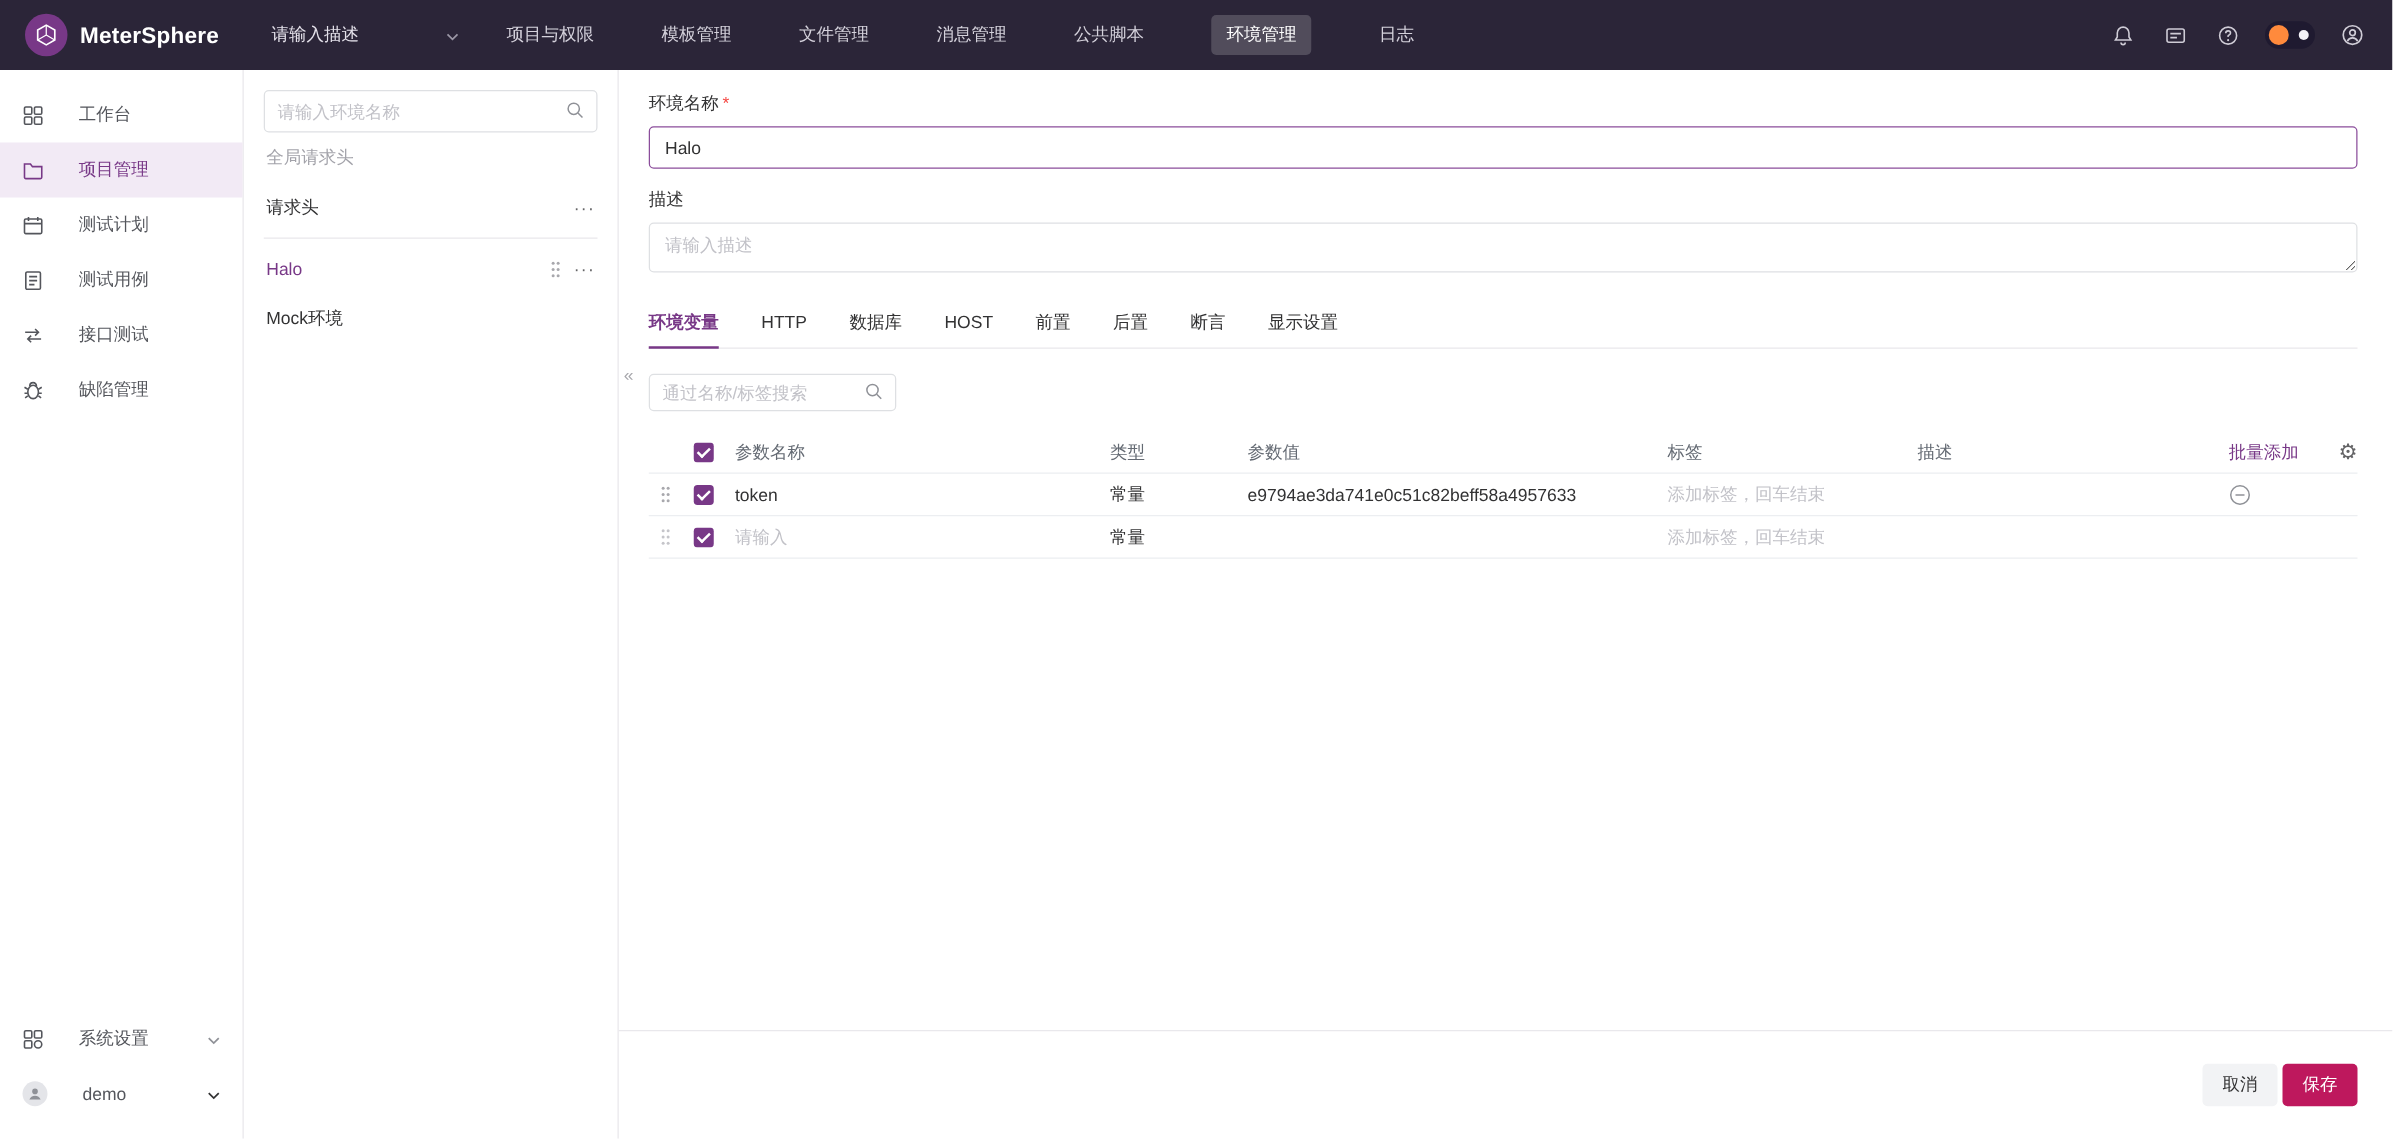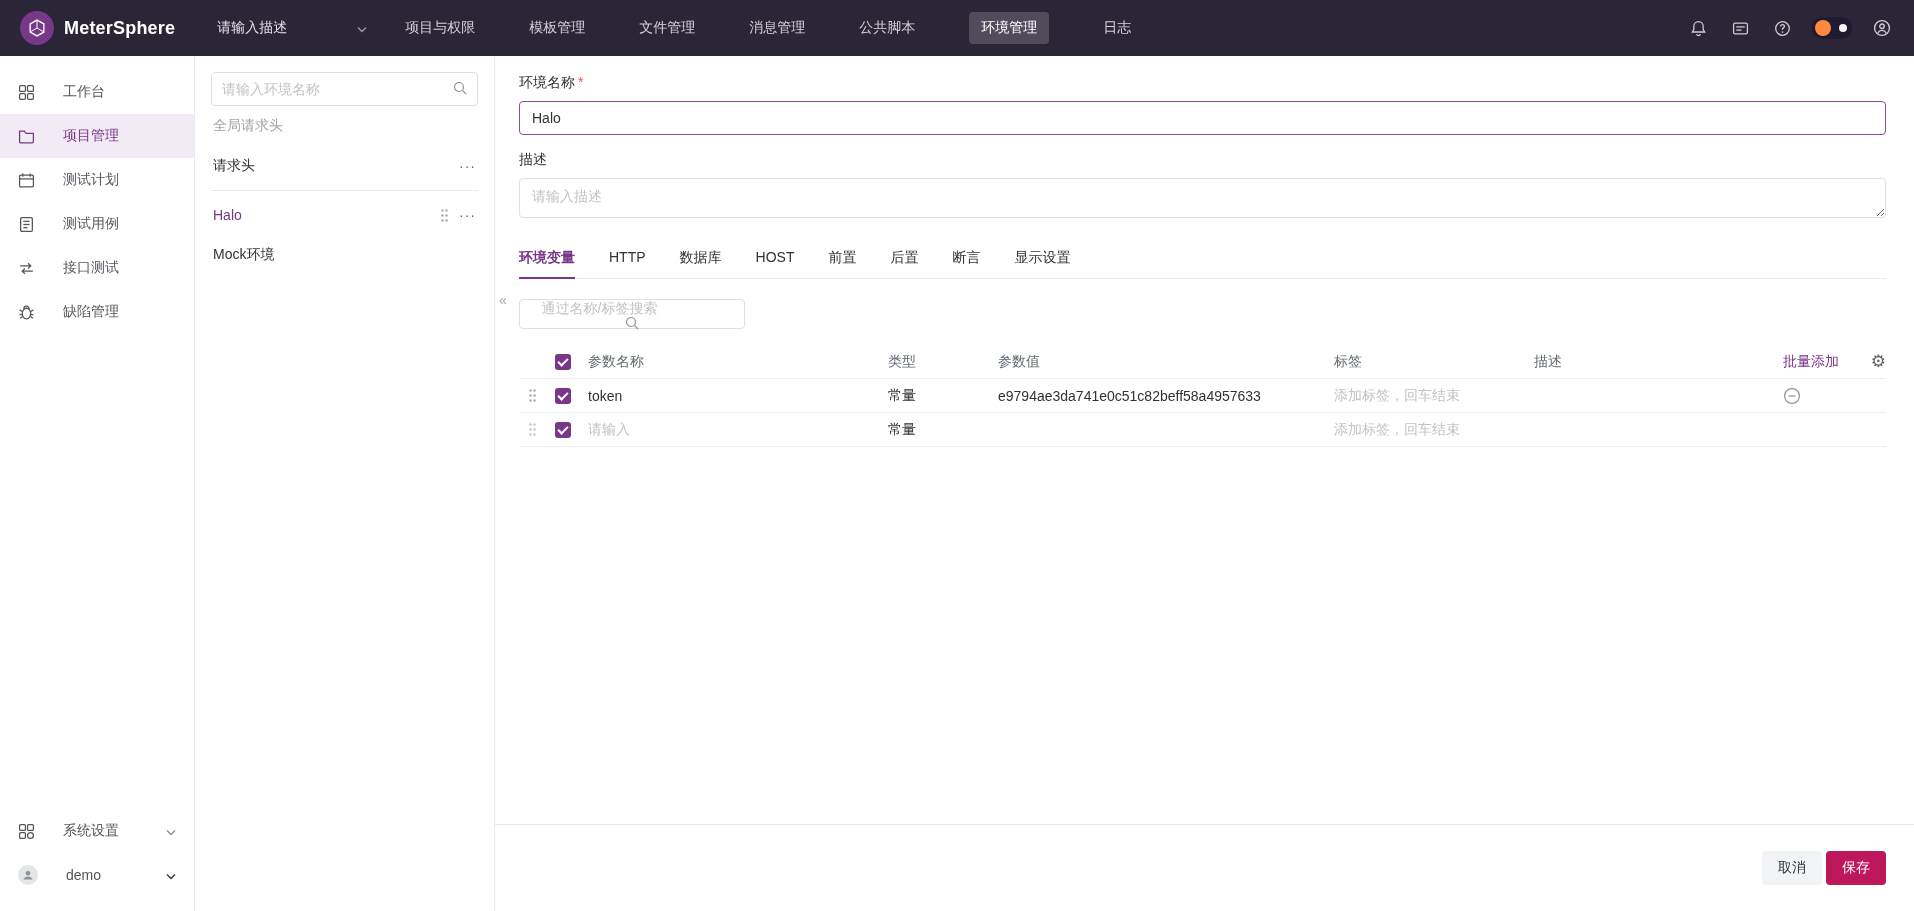--- a/index.html
+++ b/index.html
@@ -58,21 +58,21 @@
   .required-mark { color:#f54a45; margin-left:3px; }
   .name-input { width:100%; height:34px; border:1.5px solid #8b4d9b; border-radius:4px; padding:0 12px; font-size:14px; color:#323233; outline:none; font-family:inherit; }
   .desc-textarea { width:100%; height:40px; border:1px solid #dee0e3; border-radius:4px; padding:9px 12px; font-size:14px; color:#323233; outline:none; resize:vertical; font-family:inherit; }
   .desc-textarea::placeholder { color:#c2c2c8; }
 
   .tabs { display:flex; gap:34px; margin-top:18px; border-bottom:1px solid #e9e8ec; }
   .tab { padding:10px 0 10px; cursor:pointer; color:#323233; white-space:nowrap; }
   .tab.active { color:#783887; font-weight:bold; border-bottom:2px solid #783887; margin-bottom:-1px; }
 
   .table-toolbar { margin-top:20px; }
-  .table-toolbar .search-box { width:226px; height:30px;flex-direction:column; }
+  .table-toolbar .search-box { width:198px; height:30px; }
 
   .var-table { margin-top:16px; }
   .tbl-row { display:grid; grid-template-columns:26px 36px 300px 110px 336px 200px 1fr 110px; align-items:center; height:34px; border-bottom:1px solid #eceef1; }
   .tbl-row.header { color:#646a73; }
   .cell { padding-left:7px; overflow:hidden; white-space:nowrap; text-overflow:ellipsis; }
   .cell.center { display:flex; justify-content:center; padding-left:0; }
   .cell.actions { display:flex; align-items:center; padding-left:7px; }
   .cell.actions .gear-icon { margin-left:auto; color:#646466; font-size:17px; cursor:pointer; }
   .batch-link { color:#783887; cursor:pointer; }
   .placeholder-text { color:#c2c2c8; }

